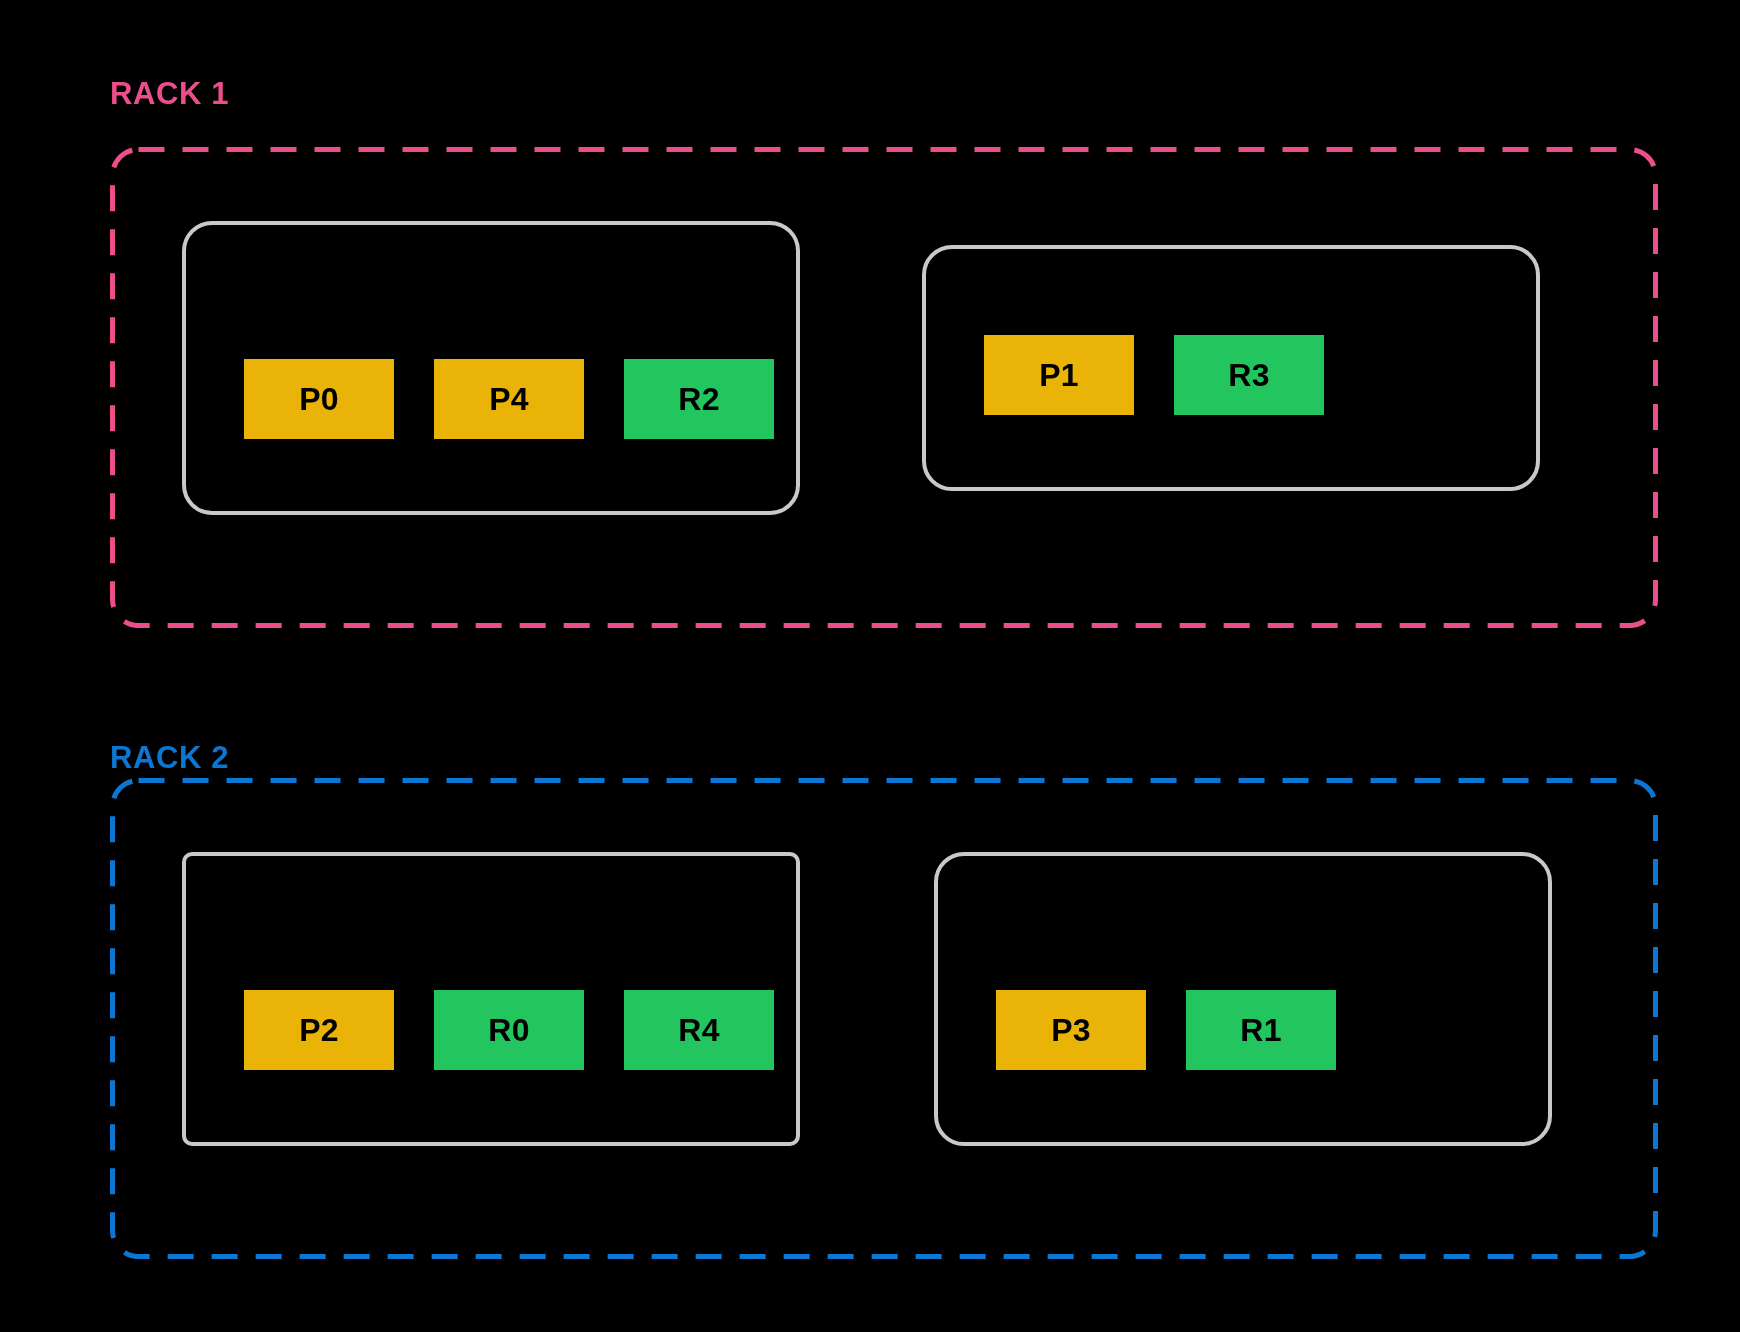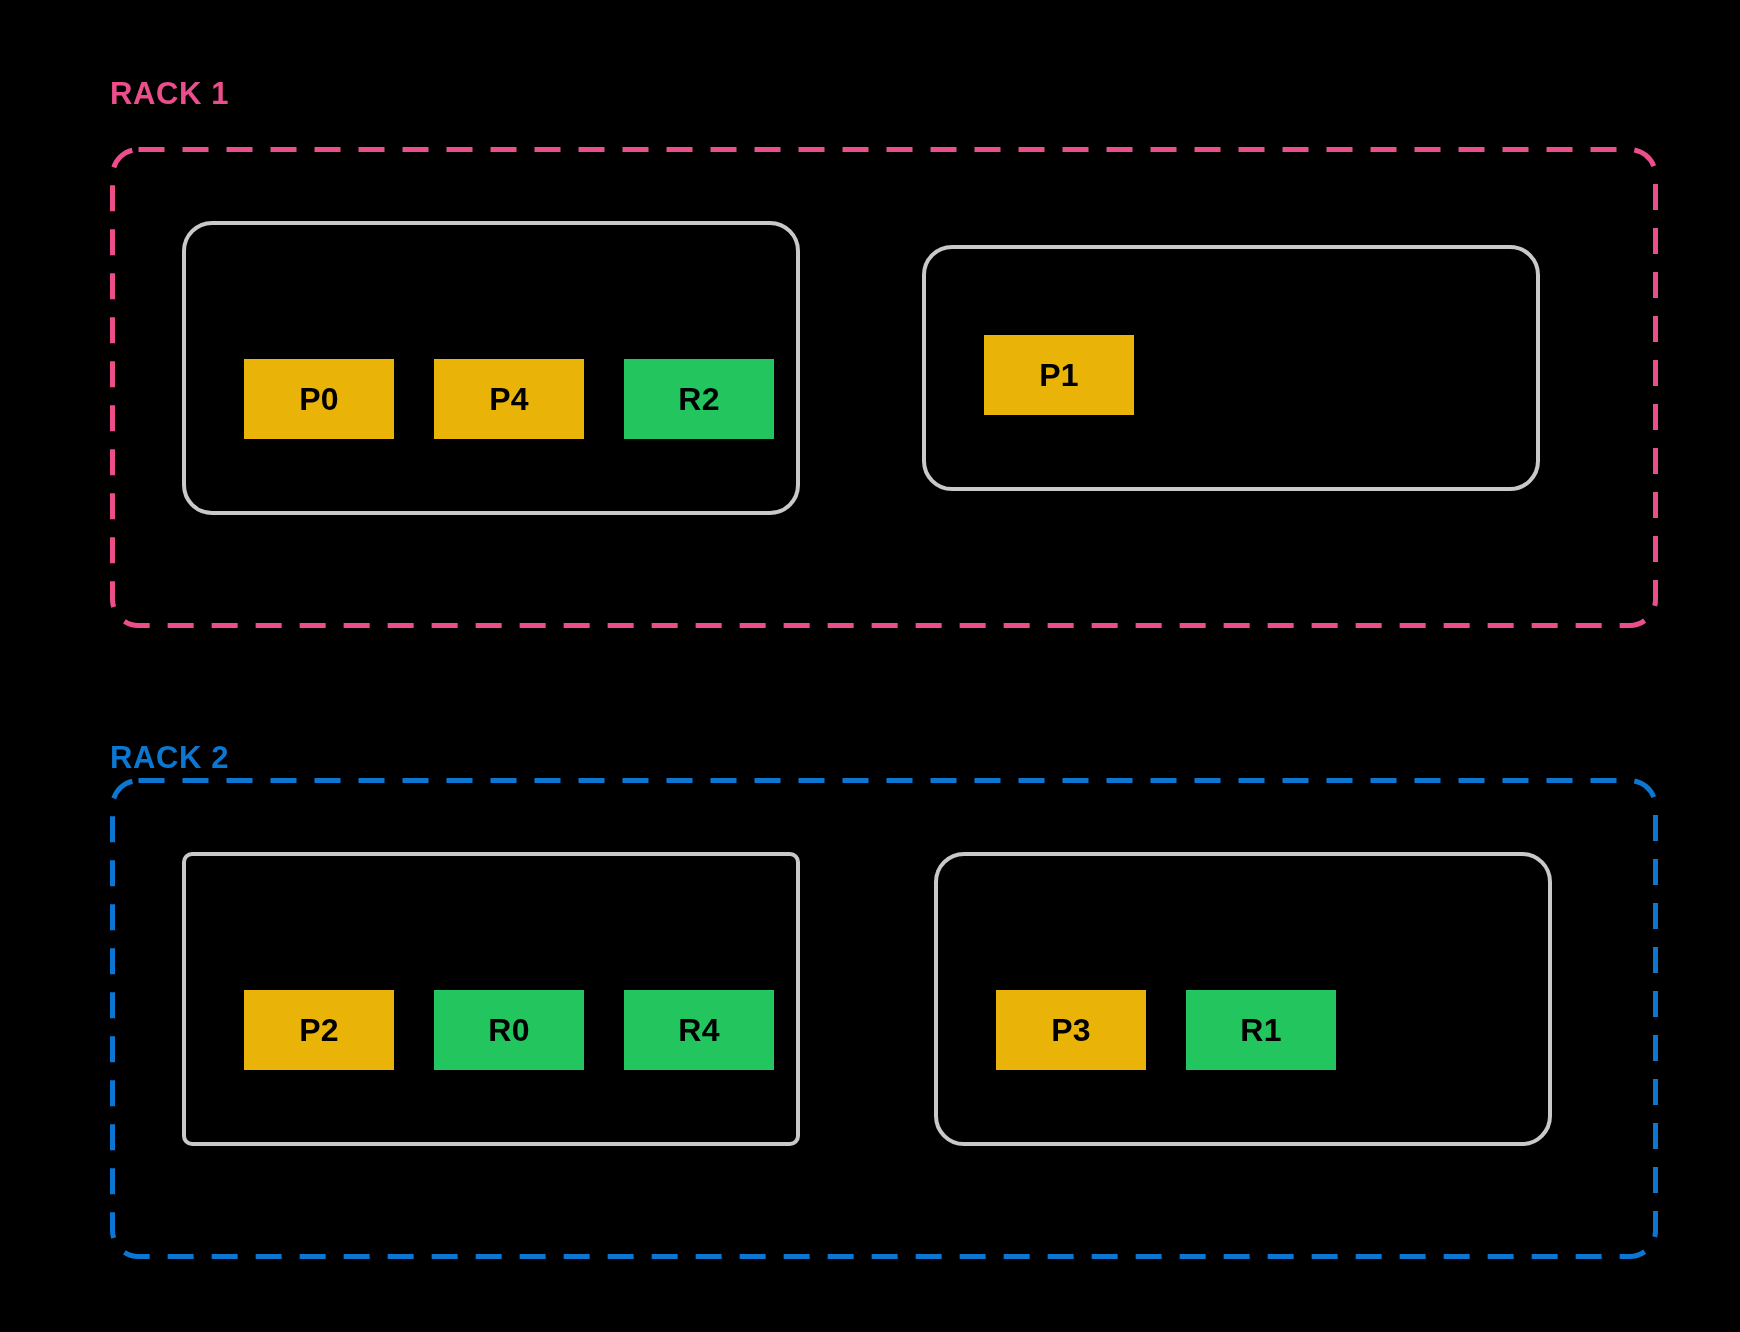--- a/index.html
+++ b/index.html
@@ -114,20 +114,21 @@
           <div class="node-box" style="left: 72px; width: 618px; top: 74px; height: 294px;">
             <div class="node-inner">
               <div class="block primary">P0</div>
               <div class="block primary">P4</div>
               <div class="block replica">R2</div>
             </div>
           </div>
           <div class="node-box" style="left: 812px; width: 618px; top: 74px; height: 246px; margin-top: 24px;">
             <div class="node-inner">
               <div class="block primary">P1</div>
+              <div class="block replica">R3</div>
             </div>
           </div>
         </div>
       </div>
     </div>
     <div class="rack-group" style="top: 0px;">
       <div class="rack-label" style="top: 742px; color: rgb(11, 119, 210);">RACK 2</div>
       <div class="rack-box" style="top: 778px; height: 481px;">
         <svg class="dash-border" viewBox="0 0 1548 481" preserveAspectRatio="none">
           <rect x="2.5" y="2.5" width="1543" height="476" rx="26" ry="26" fill="none" stroke="#0b77d2" stroke-width="5" stroke-dasharray="26 18" stroke-linecap="butt"></rect>

